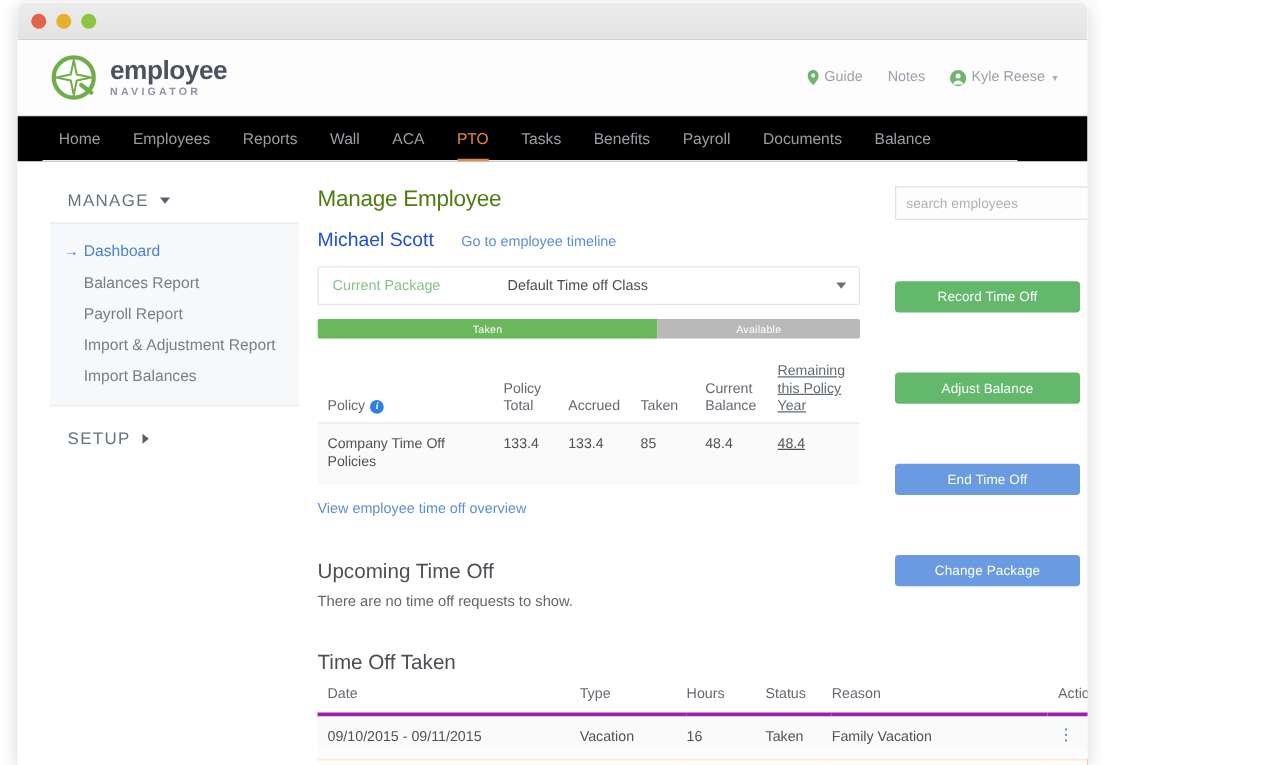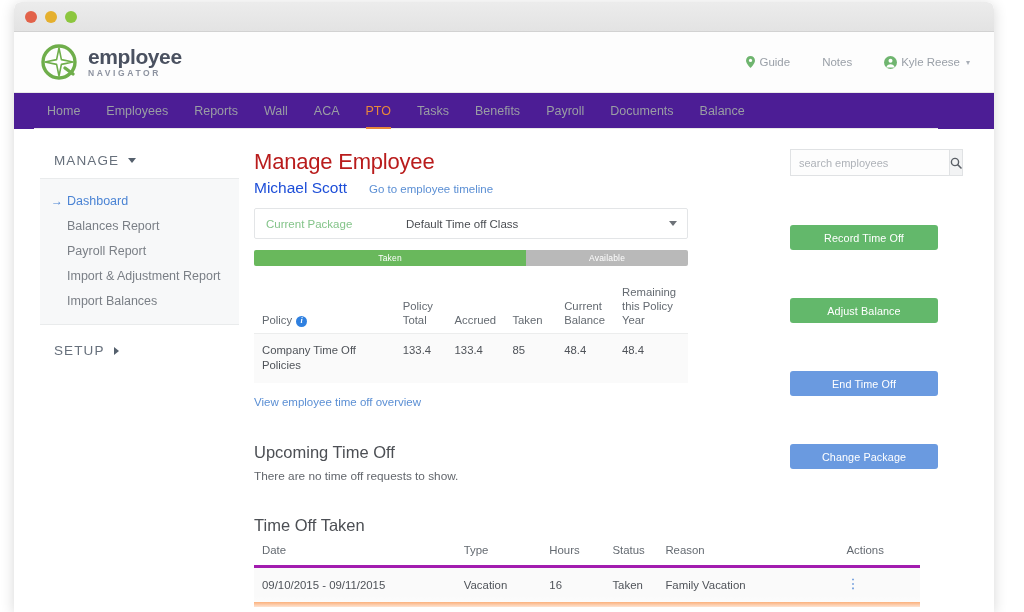--- a/index.html
+++ b/index.html
@@ -7,21 +7,21 @@
     width: 1024px; height: 612px;
     background: #ffffff;
     font-family: "Liberation Sans", sans-serif;
     overflow: hidden;
   }
 
   
   .window {
     position: absolute;
     left: 14px; top: 2px;
-    width: 980px; height: 610px;
+    width: 856px; height: 610px;
     background: #ffffff;
     border-radius: 7px 7px 0 0;
     box-shadow: 0 2px 14px rgba(0,0,0,0.16);
     overflow: hidden;
   }
   .titlebar {
     height: 30px;
     background: linear-gradient(#ececec, #e3e3e3);
     border-bottom: 1px solid #d2d2d2;
     display: flex; align-items: center;
@@ -47,32 +47,32 @@
   .brand-text { line-height: 1; }
   .brand-name {
     font-size: 21px; font-weight: bold; color: #4a5160;
     letter-spacing: -0.4px; display: block;
   }
   .brand-sub {
     font-size: 8.5px; color: #8d93a0; letter-spacing: 2.6px;
     font-weight: bold; display: block; margin-top: 2px;
   }
   .header-right {
-    margin-left: auto; display: flex; align-items: center; gap: 32px;
+    margin-left: auto; display: flex; align-items: center; gap: 20px;
     font-size: 11.5px; color: #9aa0a8;
   }
   .hr-item { display: flex; align-items: center; gap: 4px; cursor: pointer; }
   .pin-icon { width: 9px; height: 12px; display:block; }
   .avatar-icon { width: 13px; height: 13px; display:block; }
   .caret-sm { font-size: 8px; color: #a8aeb6; margin-left: 2px; }
 
   
   .mainnav {
     height: 36px;
-    background: #4c1d95;
+    background: #000000;
     display: flex; align-items: center;
     padding: 0 0 0 20px;
     position: relative;
   }
   .mainnav::after {
     content: ""; position: absolute; left: 20px; right: 56px; bottom: 0;
     height: 1px; background: #e9e9e9;
   }
   .nav-item {
     font-size: 12.5px; color: #9a9ea4;
@@ -118,22 +118,22 @@
   .side-item.active .arrow-in {
     position: absolute; left: 11px; top: 50%;
     transform: translateY(-50%);
     font-size: 12px; color: #4a83d4; line-height: 1;
   }
   .setup-title { padding-top: 18px; }
 
   
   .content { flex: 1; padding: 0 0 0 15px; position: relative; }
   .page-title {
-    font-size: 22px; color: #b91c1c; font-weight: normal;
-    letter-spacing: -0.2px; margin-bottom: 4px;
+    font-size: 18px; color: #4d7c0f; font-weight: normal;
+    letter-spacing: -0.2px; margin-bottom: 14px;
   }
 
   .emp-line { display: flex; align-items: baseline; gap: 22px; margin-bottom: 11px; }
   .emp-name { font-size: 15.5px; color: #1d4ed8; }
   .emp-link { font-size: 11.5px; color: #5b8fd4; cursor: pointer; }
 
   .package-select {
     width: 434px; height: 31px;
     border: 1px solid #e3e5e7; background: #fff;
     border-radius: 2px;
@@ -170,21 +170,21 @@
   }
   .policy-table thead tr { border-bottom: 1px solid #eceded; }
   .policy-table td {
     font-size: 11.3px; color: #4f5359;
     padding: 9px 6px 10px 0; vertical-align: top; line-height: 1.3;
   }
   .policy-table tbody tr { background: #fafafa; }
   .col-policy { width: 150px; padding-left: 8px !important; }
   .col-num { width: 52px; }
   .col-num-w { width: 58px; }
-  .col-rem { width: 66px; }
+  .col-rem { width: 66px; text-decoration: underline; }
   .info-dot {
     display: inline-flex; align-items: center; justify-content: center;
     width: 11px; height: 11px; border-radius: 50%;
     background: #2f80e0; color: #fff; font-size: 8px;
     font-family: "Liberation Serif", serif; font-style: italic;
     font-weight: bold; margin-left: 4px; vertical-align: 1px; cursor: pointer;
   }
 
   .overview-link {
     font-size: 11.5px; color: #5b8fd4; cursor: pointer;

